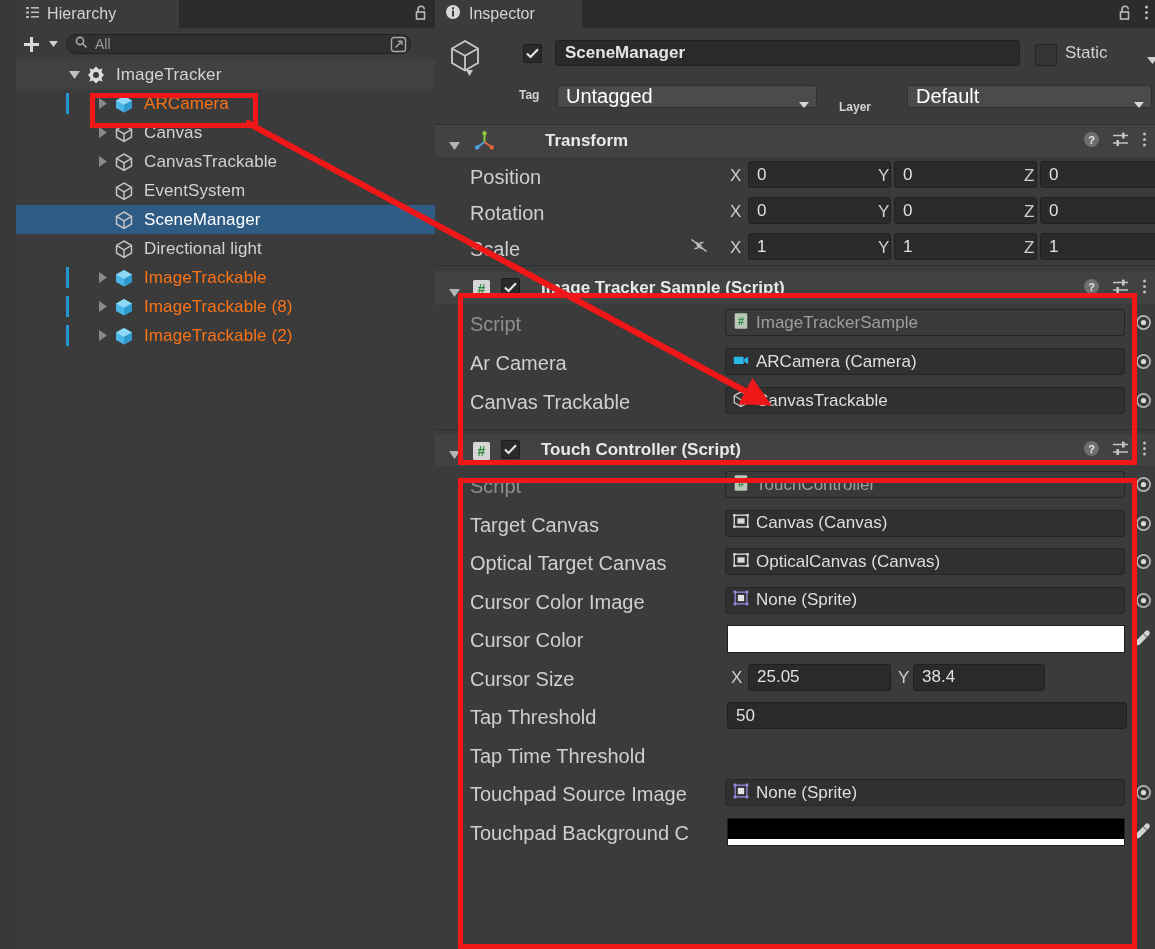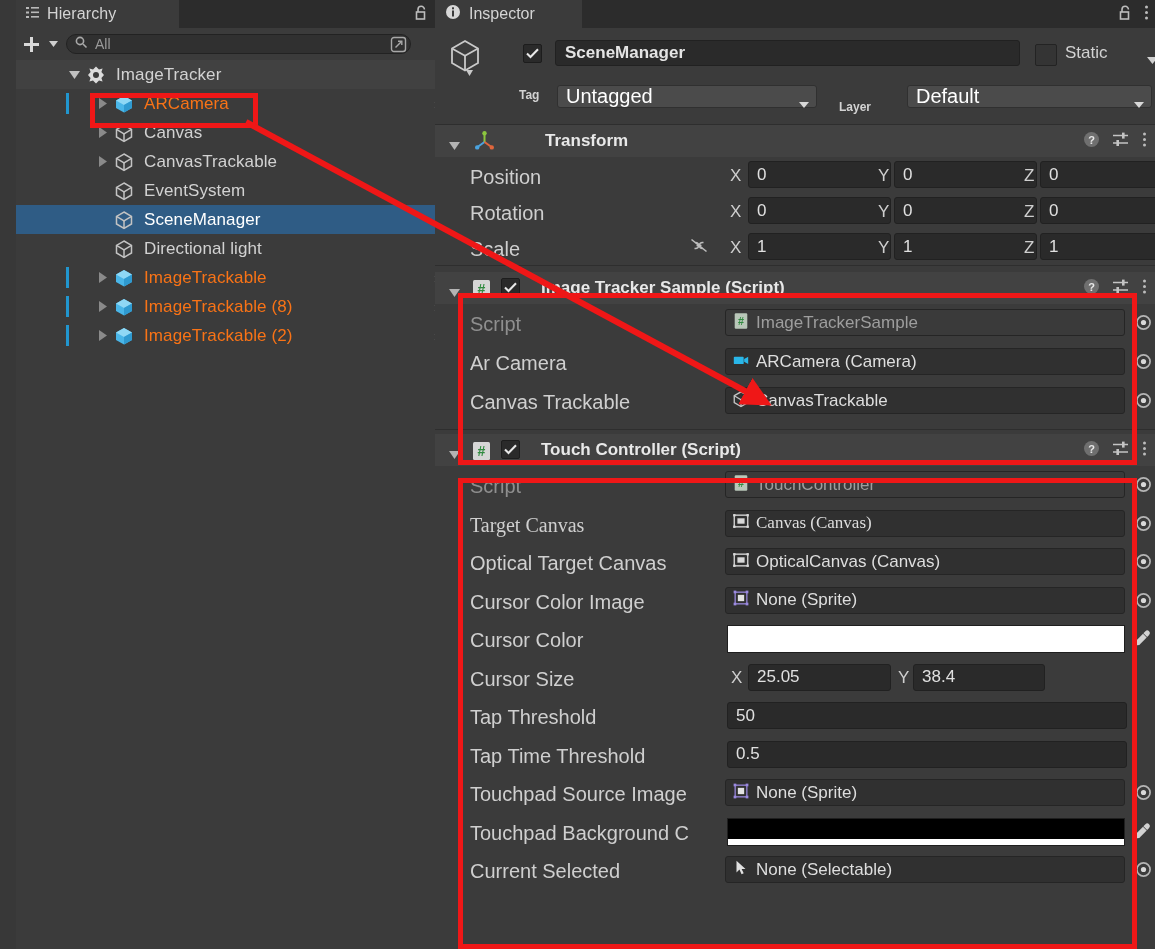--- a/index.html
+++ b/index.html
@@ -650,21 +650,21 @@
       <rect x="3" y="1.5" width="14" height="17" rx="1.3" fill="#b9c7b9"></rect>
       <text x="10" y="14" font-size="12" font-family="Liberation Sans, sans-serif" fill="#2f8a3f" text-anchor="middle" font-weight="bold">#</text>
                 </svg></span>
               <span class="otext dim">TouchController</span>
             </div>
             <span class="picker" style="left:700px; top:10px;"><svg width="17" height="17" viewBox="0 0 17 17">
     <circle cx="8.5" cy="8.5" r="6.6" fill="none" stroke="#b5b5b5" stroke-width="1.7"></circle>
     <circle cx="8.5" cy="8.5" r="2.6" fill="#d8d8d8"></circle>
               </svg></span>
           </div>
-          <div class="prow" style="height: 38.5px; font-family: Liberation Serif, serif;">
+          <div class="prow" style="height: 38.5px;">
             <span class="plabel">Target Canvas</span>
             <div class="objfield" style="left:290px; top:5px; width:400px;">
               <span><svg width="18" height="18" viewBox="0 0 20 20">
       <rect x="2.5" y="3.5" width="15" height="13" fill="none" stroke="#d8d8d8" stroke-width="1.5"></rect>
       <rect x="6" y="7" width="8" height="6" fill="#d8d8d8"></rect>
       <rect x="1.3" y="2.3" width="2.6" height="2.6" fill="#d8d8d8"></rect>
       <rect x="16.1" y="2.3" width="2.6" height="2.6" fill="#d8d8d8"></rect>
       <rect x="1.3" y="15.1" width="2.6" height="2.6" fill="#d8d8d8"></rect>
       <rect x="16.1" y="15.1" width="2.6" height="2.6" fill="#d8d8d8"></rect>
                 </svg></span>
@@ -731,23 +731,20 @@
             </div>
           </div>
           <div class="prow" style="height: 38.5px;">
             <span class="plabel">Tap Threshold</span>
             <div class="numfield" style="left:292px; top:5px; width:400px;">
               <span class="ntxt">50</span>
             </div>
           </div>
           <div class="prow" style="height: 38.5px;">
             <span class="plabel">Tap Time Threshold</span>
-            <div class="numfield" style="left:292px; top:5px; width:400px;">
-              <span class="ntxt">0.5</span>
-            </div>
           </div>
           <div class="prow" style="height: 38.5px;">
             <span class="plabel">Touchpad Source Image</span>
             <div class="objfield" style="left:290px; top:5px; width:400px;">
               <span><svg width="18" height="18" viewBox="0 0 20 20">
       <rect x="3.5" y="3.5" width="13" height="13" fill="none" stroke="#9b8ae0" stroke-width="1.4"></rect>
       <rect x="6.5" y="6.5" width="7" height="7" fill="#e2e2e2"></rect>
       <rect x="1.8" y="1.8" width="3" height="3" fill="#9b8ae0"></rect>
       <rect x="15.2" y="1.8" width="3" height="3" fill="#9b8ae0"></rect>
       <rect x="1.8" y="15.2" width="3" height="3" fill="#9b8ae0"></rect>
@@ -761,33 +758,20 @@
               </svg></span>
           </div>
           <div class="prow" style="height: 38.5px;">
             <span class="plabel">Touchpad Background C</span>
             <div class="colorfield" style="left:292px; top:5px; width:398px; background:#000000;">
               <div style="position:absolute;left:0;bottom:0;width:100%;height:6px;background:#ffffff;"></div>
             </div>
             <span class="eyedrop" style="left:698px; top:8px;"><svg width="18" height="22" viewBox="0 0 18 22">
     <path d="M12.4 3.2 a2.6 2.6 0 0 1 3.7 3.7 l-2 2 -3.7-3.7 Z" fill="#d2d2d2"></path>
     <path d="M10 5.8 l3.7 3.7 -7.4 7.4 -4.3 .6 .6-4.3 Z" fill="#d2d2d2"></path>
-              </svg></span>
-          </div>
-          <div class="prow" style="height: 38.5px;">
-            <span class="plabel">Current Selected</span>
-            <div class="objfield" style="left:290px; top:5px; width:400px;">
-              <span><svg width="18" height="18" viewBox="0 0 20 20">
-      <polygon points="5,2 5,15 8.3,11.8 10.6,17 13,15.8 10.7,11 15,11" fill="#e0e0e0"></polygon>
-                </svg></span>
-              <span class="otext">None (Selectable)</span>
-            </div>
-            <span class="picker" style="left:700px; top:10px;"><svg width="17" height="17" viewBox="0 0 17 17">
-    <circle cx="8.5" cy="8.5" r="6.6" fill="none" stroke="#b5b5b5" stroke-width="1.7"></circle>
-    <circle cx="8.5" cy="8.5" r="2.6" fill="#d8d8d8"></circle>
               </svg></span>
           </div>
         </div>
 
     </div>
   </div>
 
   <div id="ann-layer">
       <div class="ann" style="left: 90px; top: 93px; width: 168px; height: 35px; border-color: rgb(239, 23, 23);"></div>
       <div class="ann" style="left: 458px; top: 293px; width: 679px; height: 172px; border-color: rgb(239, 23, 23);"></div>

